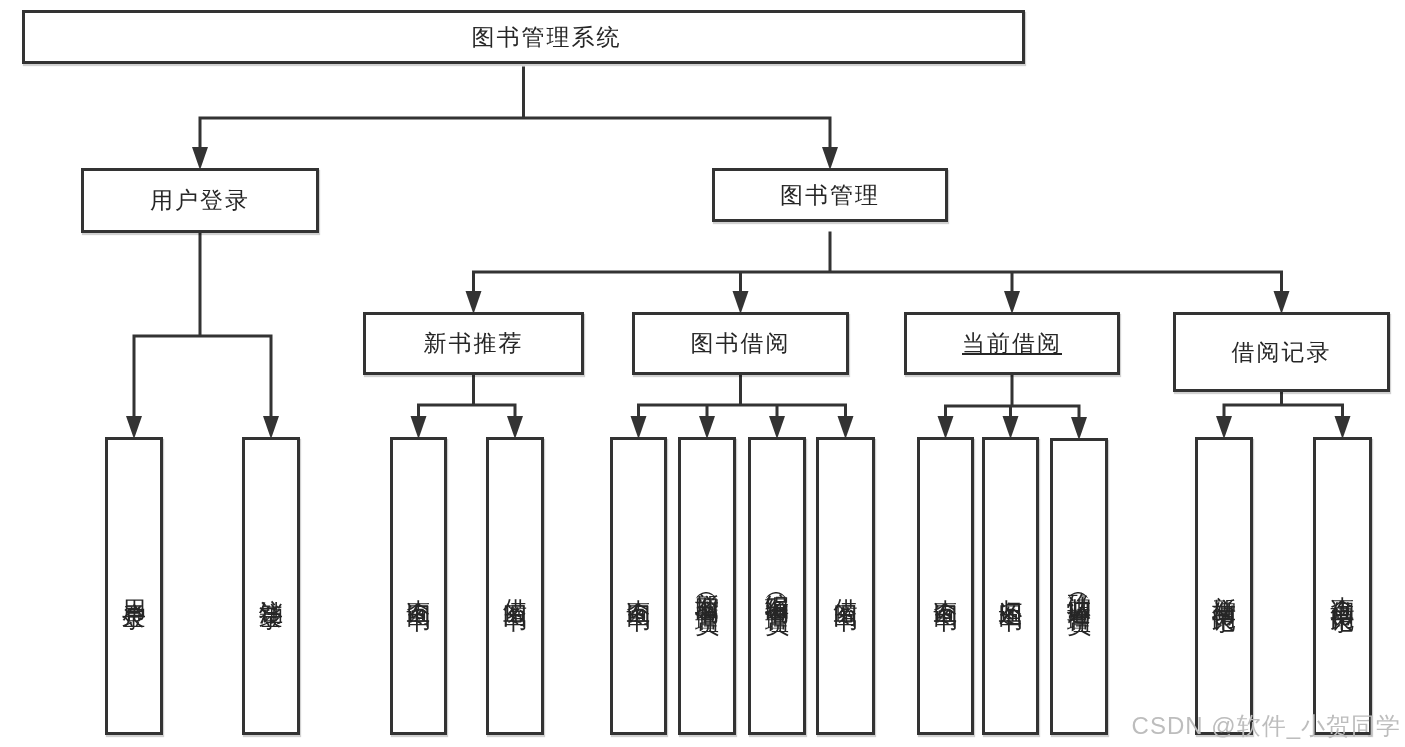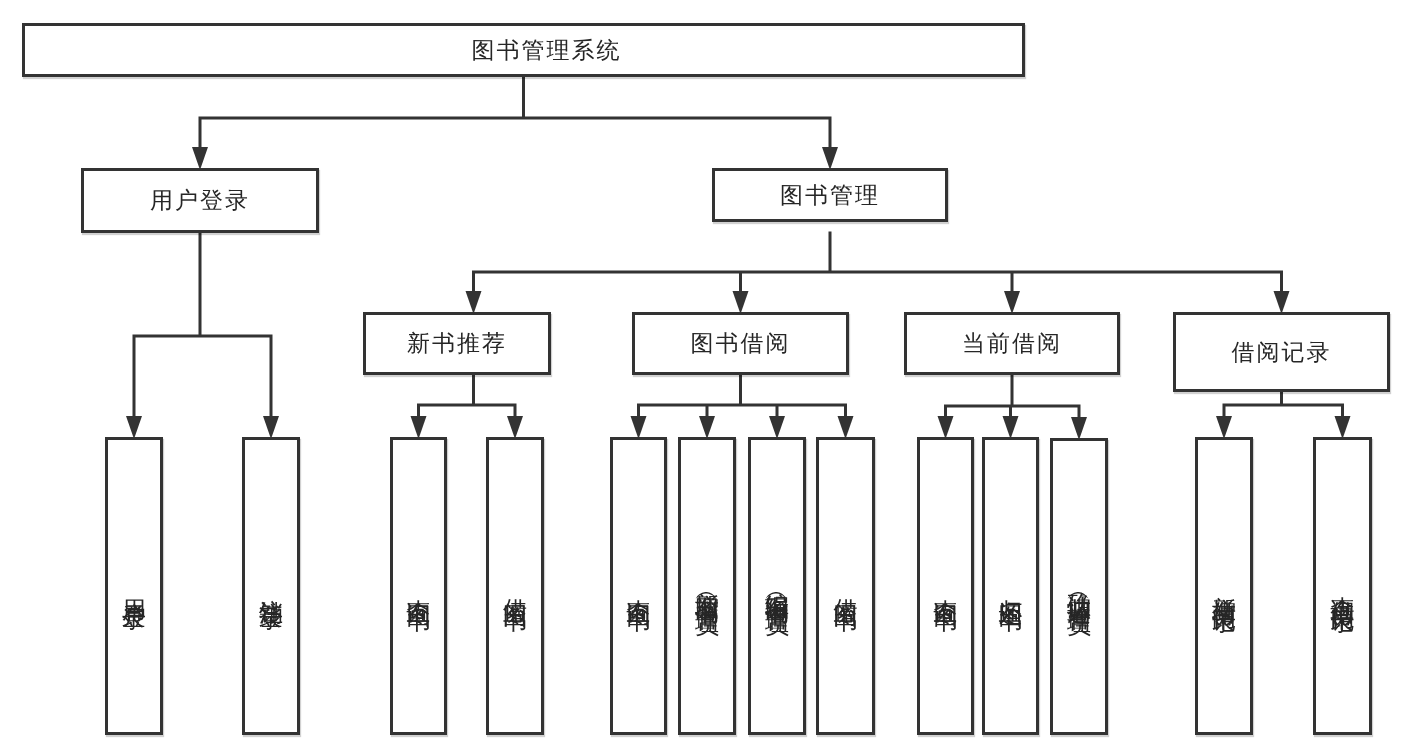--- a/index.html
+++ b/index.html
@@ -84,36 +84,36 @@
         <polygon points="1010.5,439 1002.5,416 1018.5,416" fill="var(--line,#333333)"></polygon>
         <polygon points="1079,440 1071,417 1087,417" fill="var(--line,#333333)"></polygon>
       </g>
       <g>
         <path d="M 1281.5 375 V 405 M 1224 405 H 1342.5 M 1224 405 V 423 M 1342.5 405 V 423" fill="none" stroke="var(--line,#333333)" stroke-width="3" stroke-linecap="square"></path>
         <polygon points="1224,439 1216,416 1232,416" fill="var(--line,#333333)"></polygon>
         <polygon points="1342.5,439 1334.5,416 1350.5,416" fill="var(--line,#333333)"></polygon>
       </g>
     </svg>
   <div id="nodes">
-      <div class="node h" style="left: 22px; top: 23px; width: 1003px; height: 54px; padding-left: 46px;">
+      <div class="node h" style="left: 22px; top: 10px; width: 1003px; height: 54px; padding-left: 46px;">
         <span>图书管理系统</span>
       </div>
       <div class="node h" style="left: 81px; top: 168px; width: 238px; height: 65px;">
         <span>用户登录</span>
       </div>
       <div class="node h" style="left: 712px; top: 168px; width: 236px; height: 54px;">
         <span>图书管理</span>
       </div>
-      <div class="node h" style="left: 363px; top: 312px; width: 188px; height: 63px;">
+      <div class="node h" style="left: 363px; top: 312px; width: 221px; height: 63px;">
         <span>新书推荐</span>
       </div>
       <div class="node h" style="left: 632px; top: 312px; width: 217px; height: 63px;">
         <span>图书借阅</span>
       </div>
-      <div class="node h" style="left: 904px; top: 312px; width: 216px; height: 63px;">
+      <div class="node h" style="left: 904px; top: 312px; width: 216px; height: 63px; text-decoration: underline;">
         <span>当前借阅</span>
       </div>
       <div class="node h" style="left: 1173px; top: 312px; width: 217px; height: 80px;">
         <span>借阅记录</span>
       </div>
       <div class="node v" style="left: 105px; top: 437px; width: 58px; height: 298px;">
         <span>用户登录</span>
       </div>
       <div class="node v" style="left: 242px; top: 437px; width: 58px; height: 298px;">
         <span>注销登录</span>
@@ -145,13 +145,14 @@
       <div class="node v" style="left: 1050px; top: 438px; width: 58px; height: 297px;">
         <span>确认归还（管理员）</span>
       </div>
       <div class="node v" style="left: 1195px; top: 437px; width: 58px; height: 298px;">
         <span>新增借阅记录</span>
       </div>
       <div class="node v" style="left: 1313px; top: 437px; width: 59px; height: 298px;">
         <span>查询借阅记录</span>
       </div>
     </div>
+  <div class="watermark">CSDN @软件_小贺同学</div>
 </div>
 
 </body></html>

